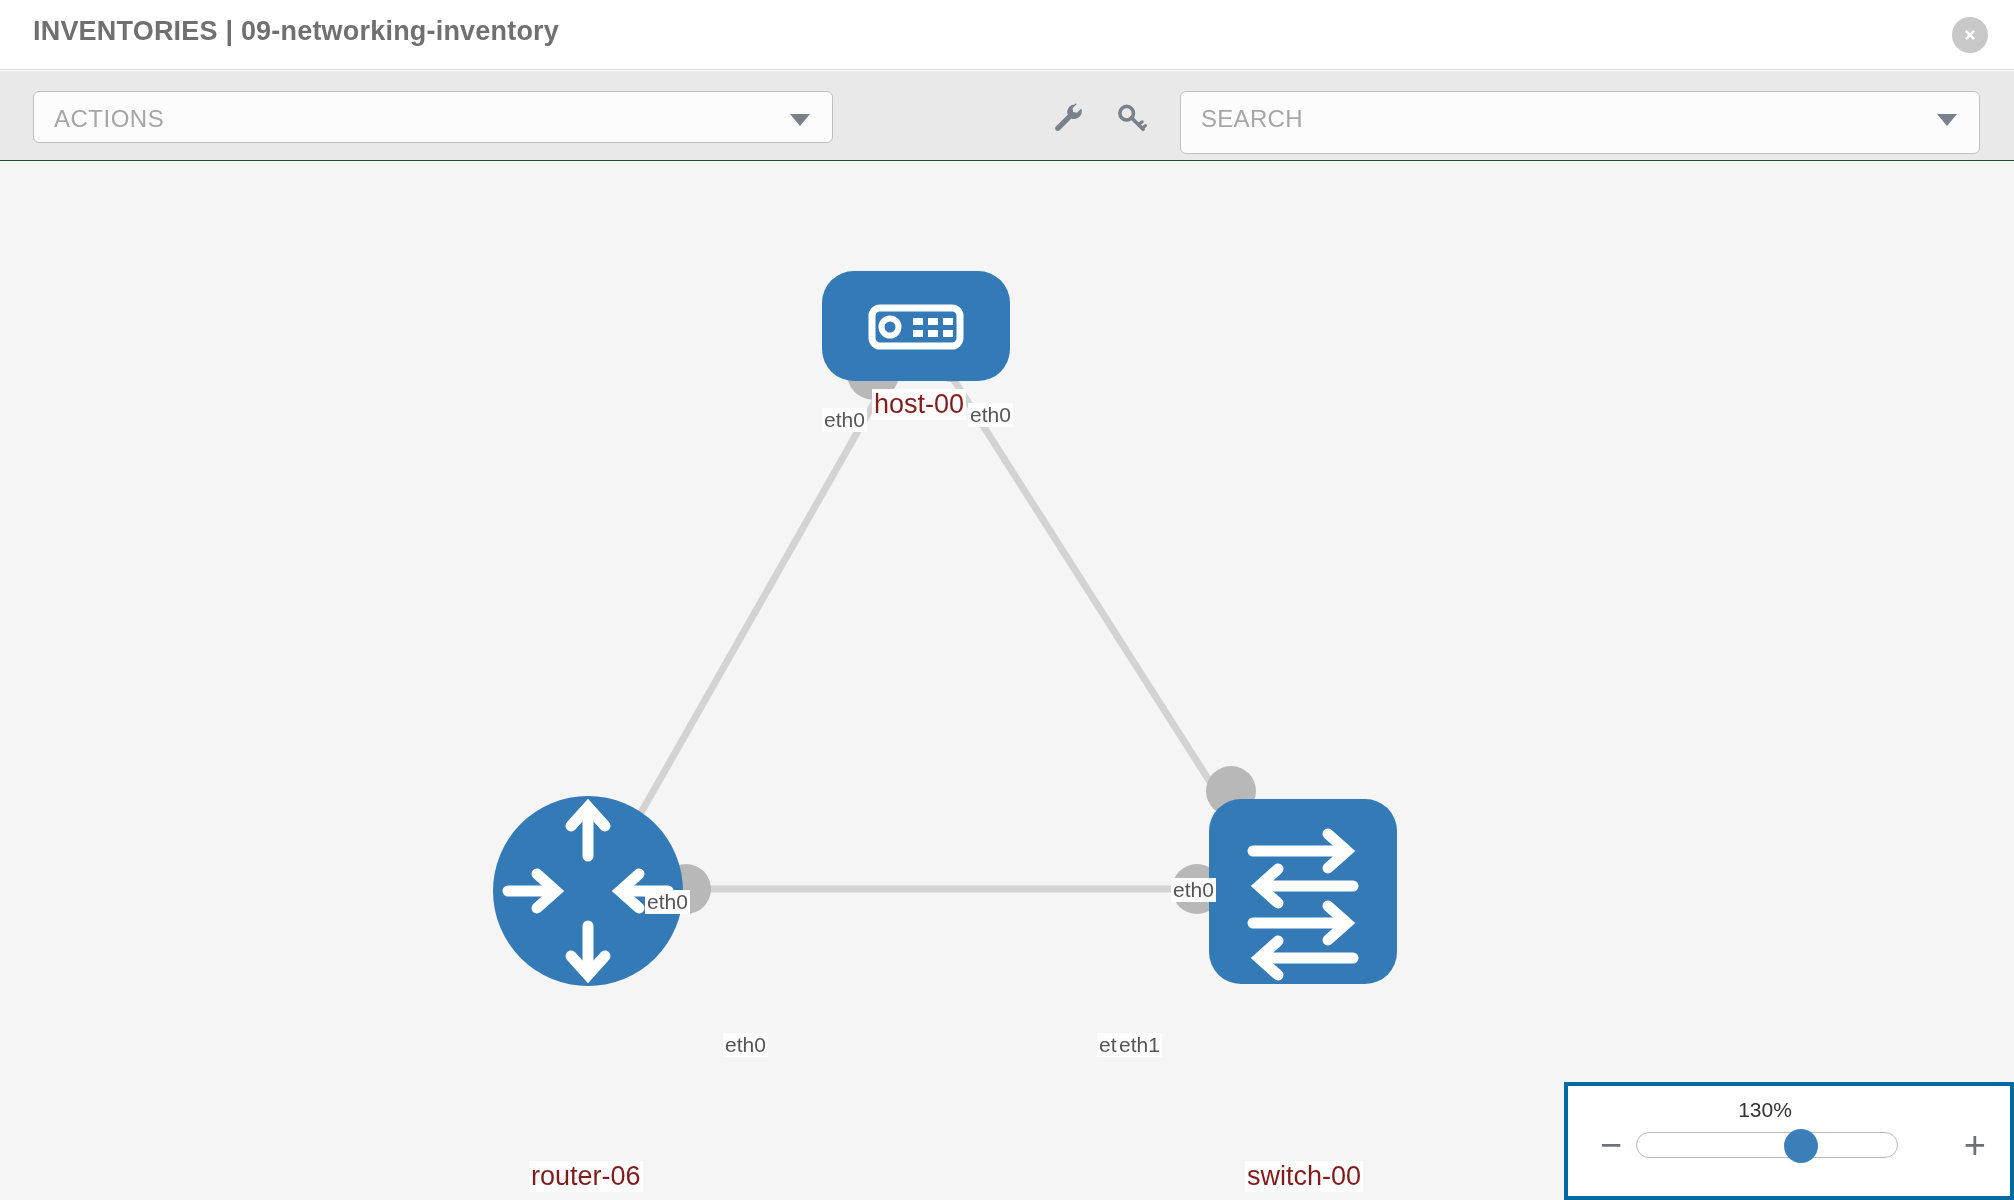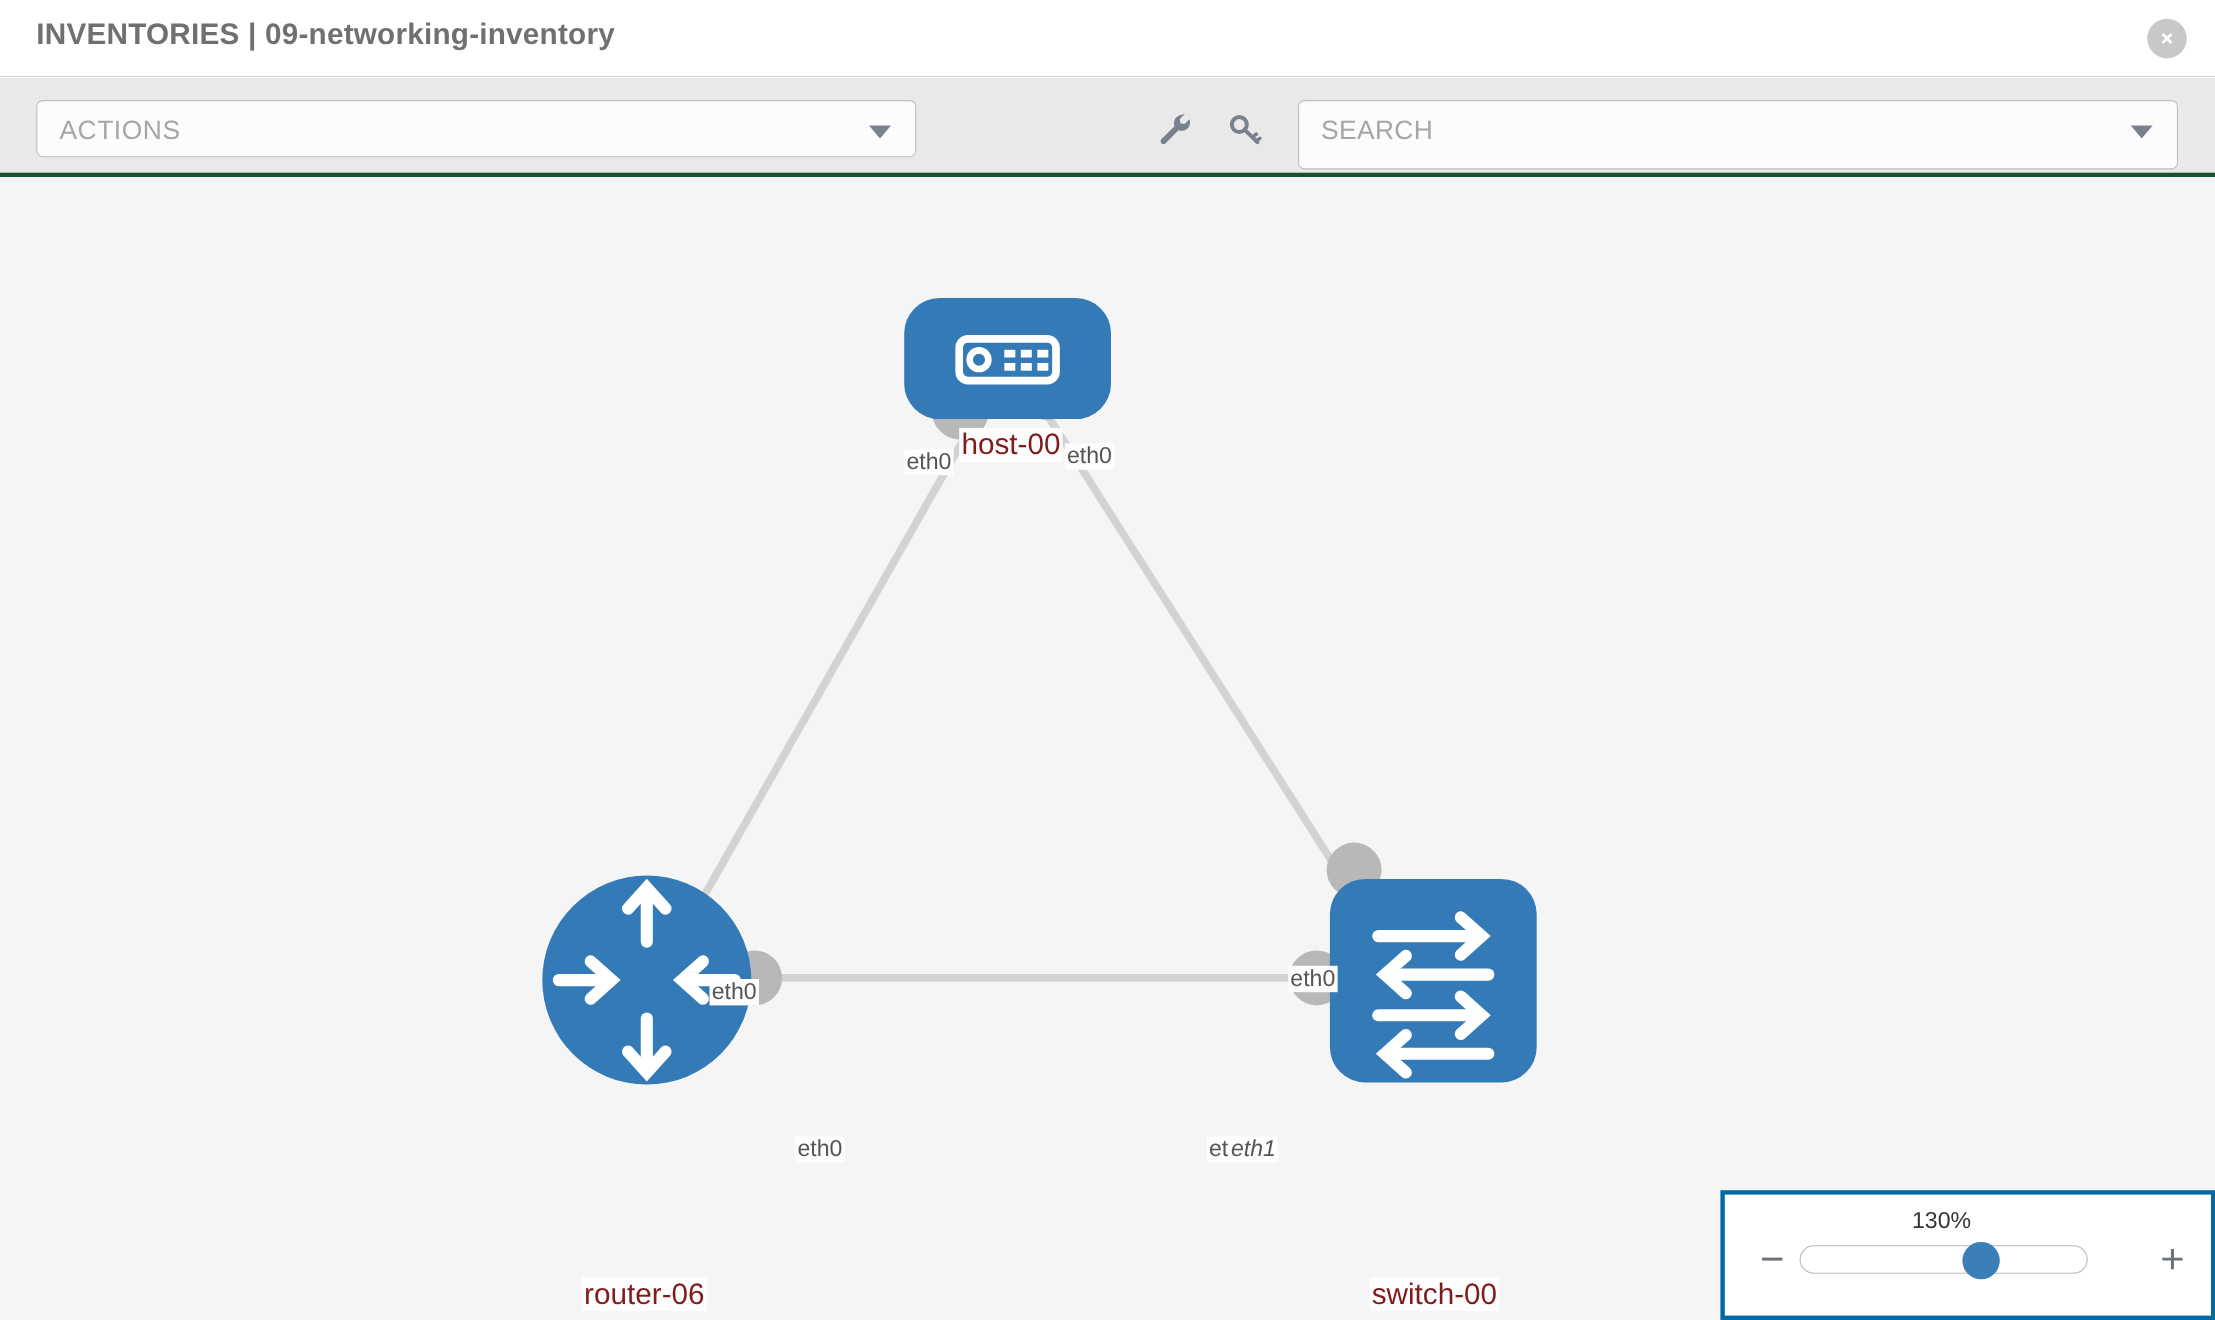--- a/index.html
+++ b/index.html
@@ -31,21 +31,21 @@
     display: flex; align-items: center; justify-content: center;
     cursor: pointer;
   }
   .close-btn svg { display: block; }
 
   
   .toolbar {
     position: absolute; top: 71px; left: 0;
     width: 2014px; height: 90px;
     background: #e9e9e9;
-    border-bottom: 4px solid #14532d;
+    border-bottom: 1px solid #14532d;
   }
   .actions-select {
     position: absolute; left: 33px; top: 20px;
     width: 800px; height: 52px;
     background: #fcfcfc;
     border: 1px solid #bfbfbf; border-radius: 6px;
     cursor: pointer;
   }
   .actions-select .lbl {
     position: absolute; left: 20px; top: 13px;
@@ -249,21 +249,21 @@
   <div class="node-label" style="left:872px; top:228px;">host-00</div>
   <div class="node-label" style="left:529px; top:1000px;">router-06</div>
   <div class="node-label" style="left:1245px; top:1000px;">switch-00</div>
 
   <div class="edge-label" style="left:822px; top:247px;">eth0</div>
   <div class="edge-label" style="left:968px; top:242px;">eth0</div>
   <div class="edge-label" style="left:645px; top:729px;">eth0</div>
   <div class="edge-label" style="left:1171px; top:717px;">eth0</div>
   <div class="edge-label" style="left:723px; top:872px;">eth0</div>
   <div class="edge-label" style="left:1097px; top:872px;">eth</div>
-  <div class="edge-label" style="left:1117px; top:872px;font-style:italic;">eth1</div>
+  <div class="edge-label" style="left:1117px; top:872px;">eth1</div>
 
   <div class="zoom-panel">
     <div class="zoom-value">130%</div>
     <div class="zoom-minus">−</div>
     <div class="zoom-track">
       <div class="zoom-thumb"></div>
     </div>
     <div class="zoom-plus">+</div>
   </div>
 

